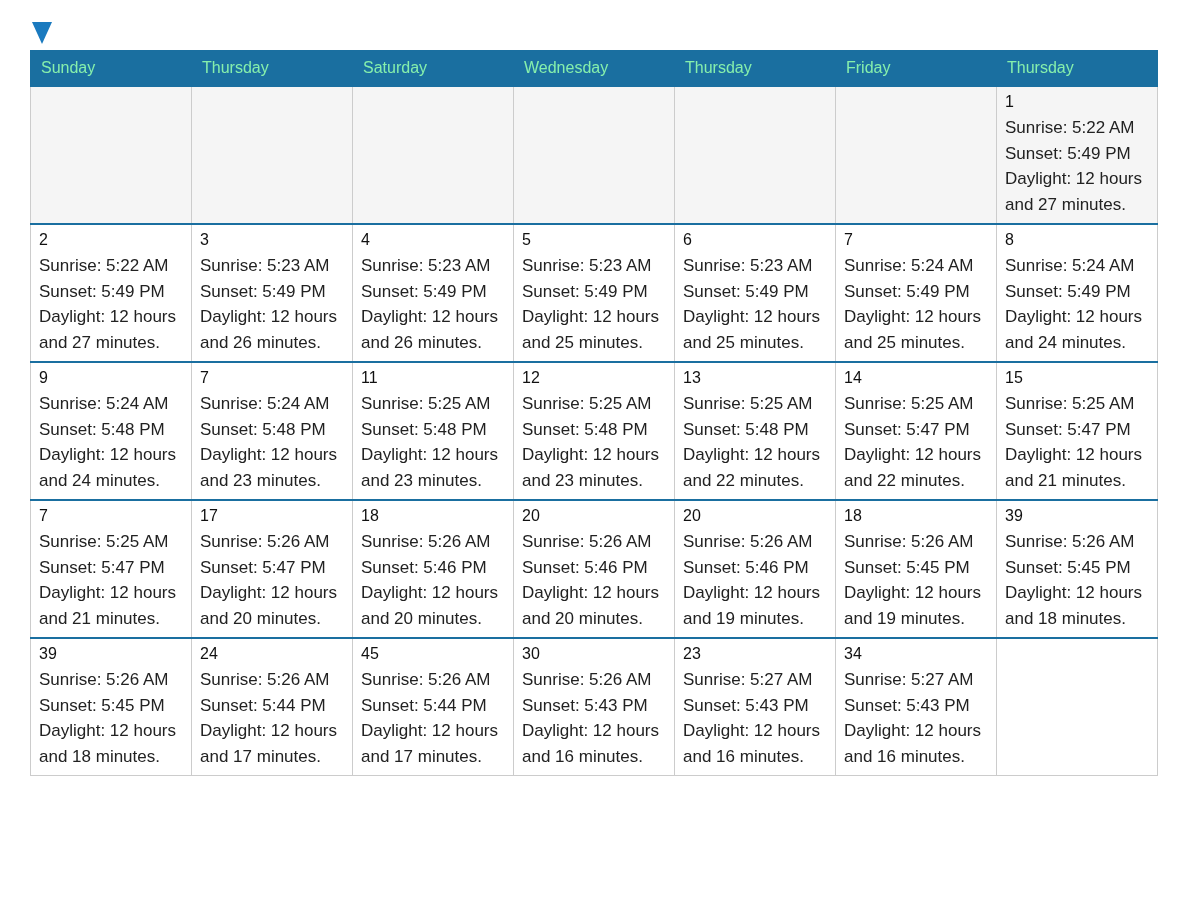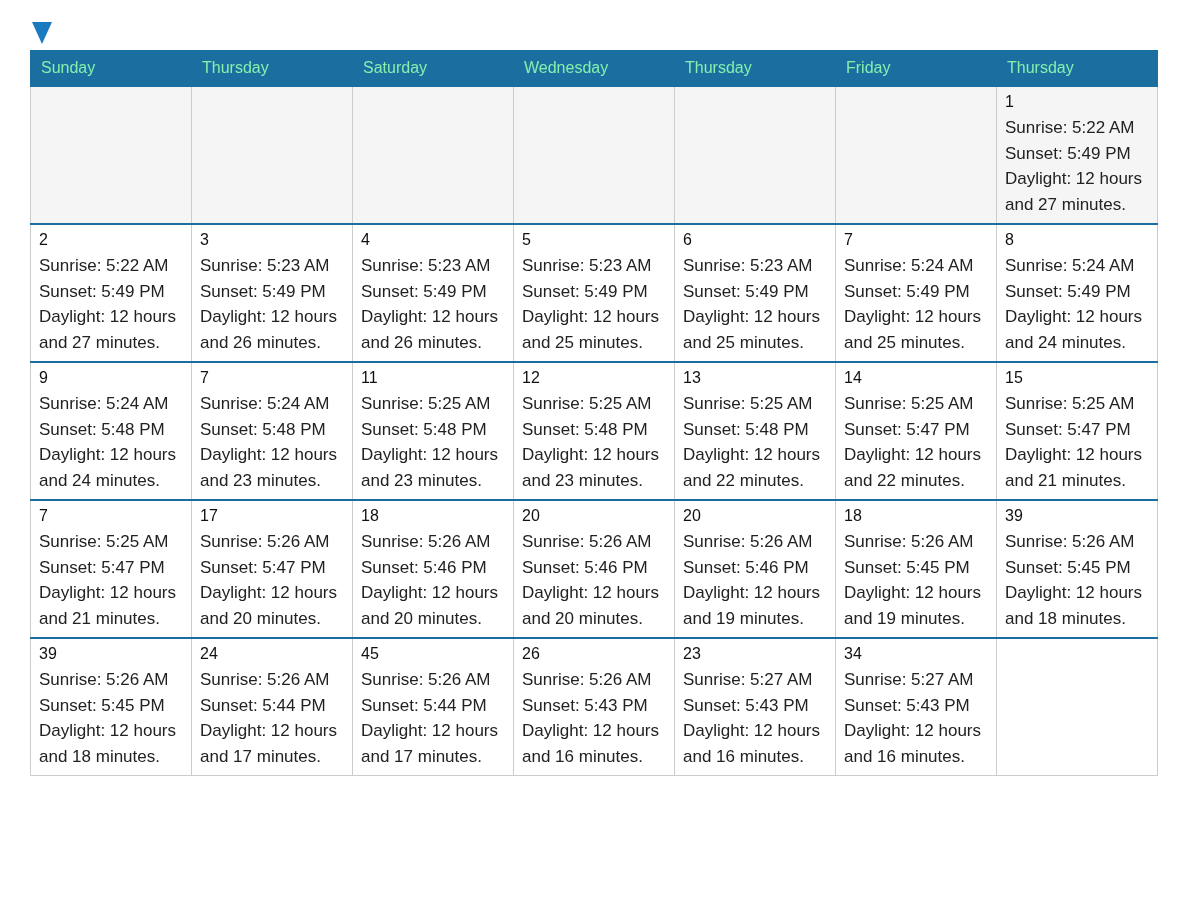--- a/index.html
+++ b/index.html
@@ -239,21 +239,21 @@
         </td>
         <td>
           <span class="day-number">24</span>
           <div class="day-info">Sunrise: 5:26 AM<br>Sunset: 5:44 PM<br>Daylight: 12 hours and 17 minutes.</div>
         </td>
         <td>
           <span class="day-number">45</span>
           <div class="day-info">Sunrise: 5:26 AM<br>Sunset: 5:44 PM<br>Daylight: 12 hours and 17 minutes.</div>
         </td>
         <td>
-          <span class="day-number">26</span>
+          <span class="day-number">30</span>
           <div class="day-info">Sunrise: 5:26 AM<br>Sunset: 5:43 PM<br>Daylight: 12 hours and 16 minutes.</div>
         </td>
         <td>
           <span class="day-number">23</span>
           <div class="day-info">Sunrise: 5:27 AM<br>Sunset: 5:43 PM<br>Daylight: 12 hours and 16 minutes.</div>
         </td>
         <td>
           <span class="day-number">34</span>
           <div class="day-info">Sunrise: 5:27 AM<br>Sunset: 5:43 PM<br>Daylight: 12 hours and 16 minutes.</div>
         </td>

